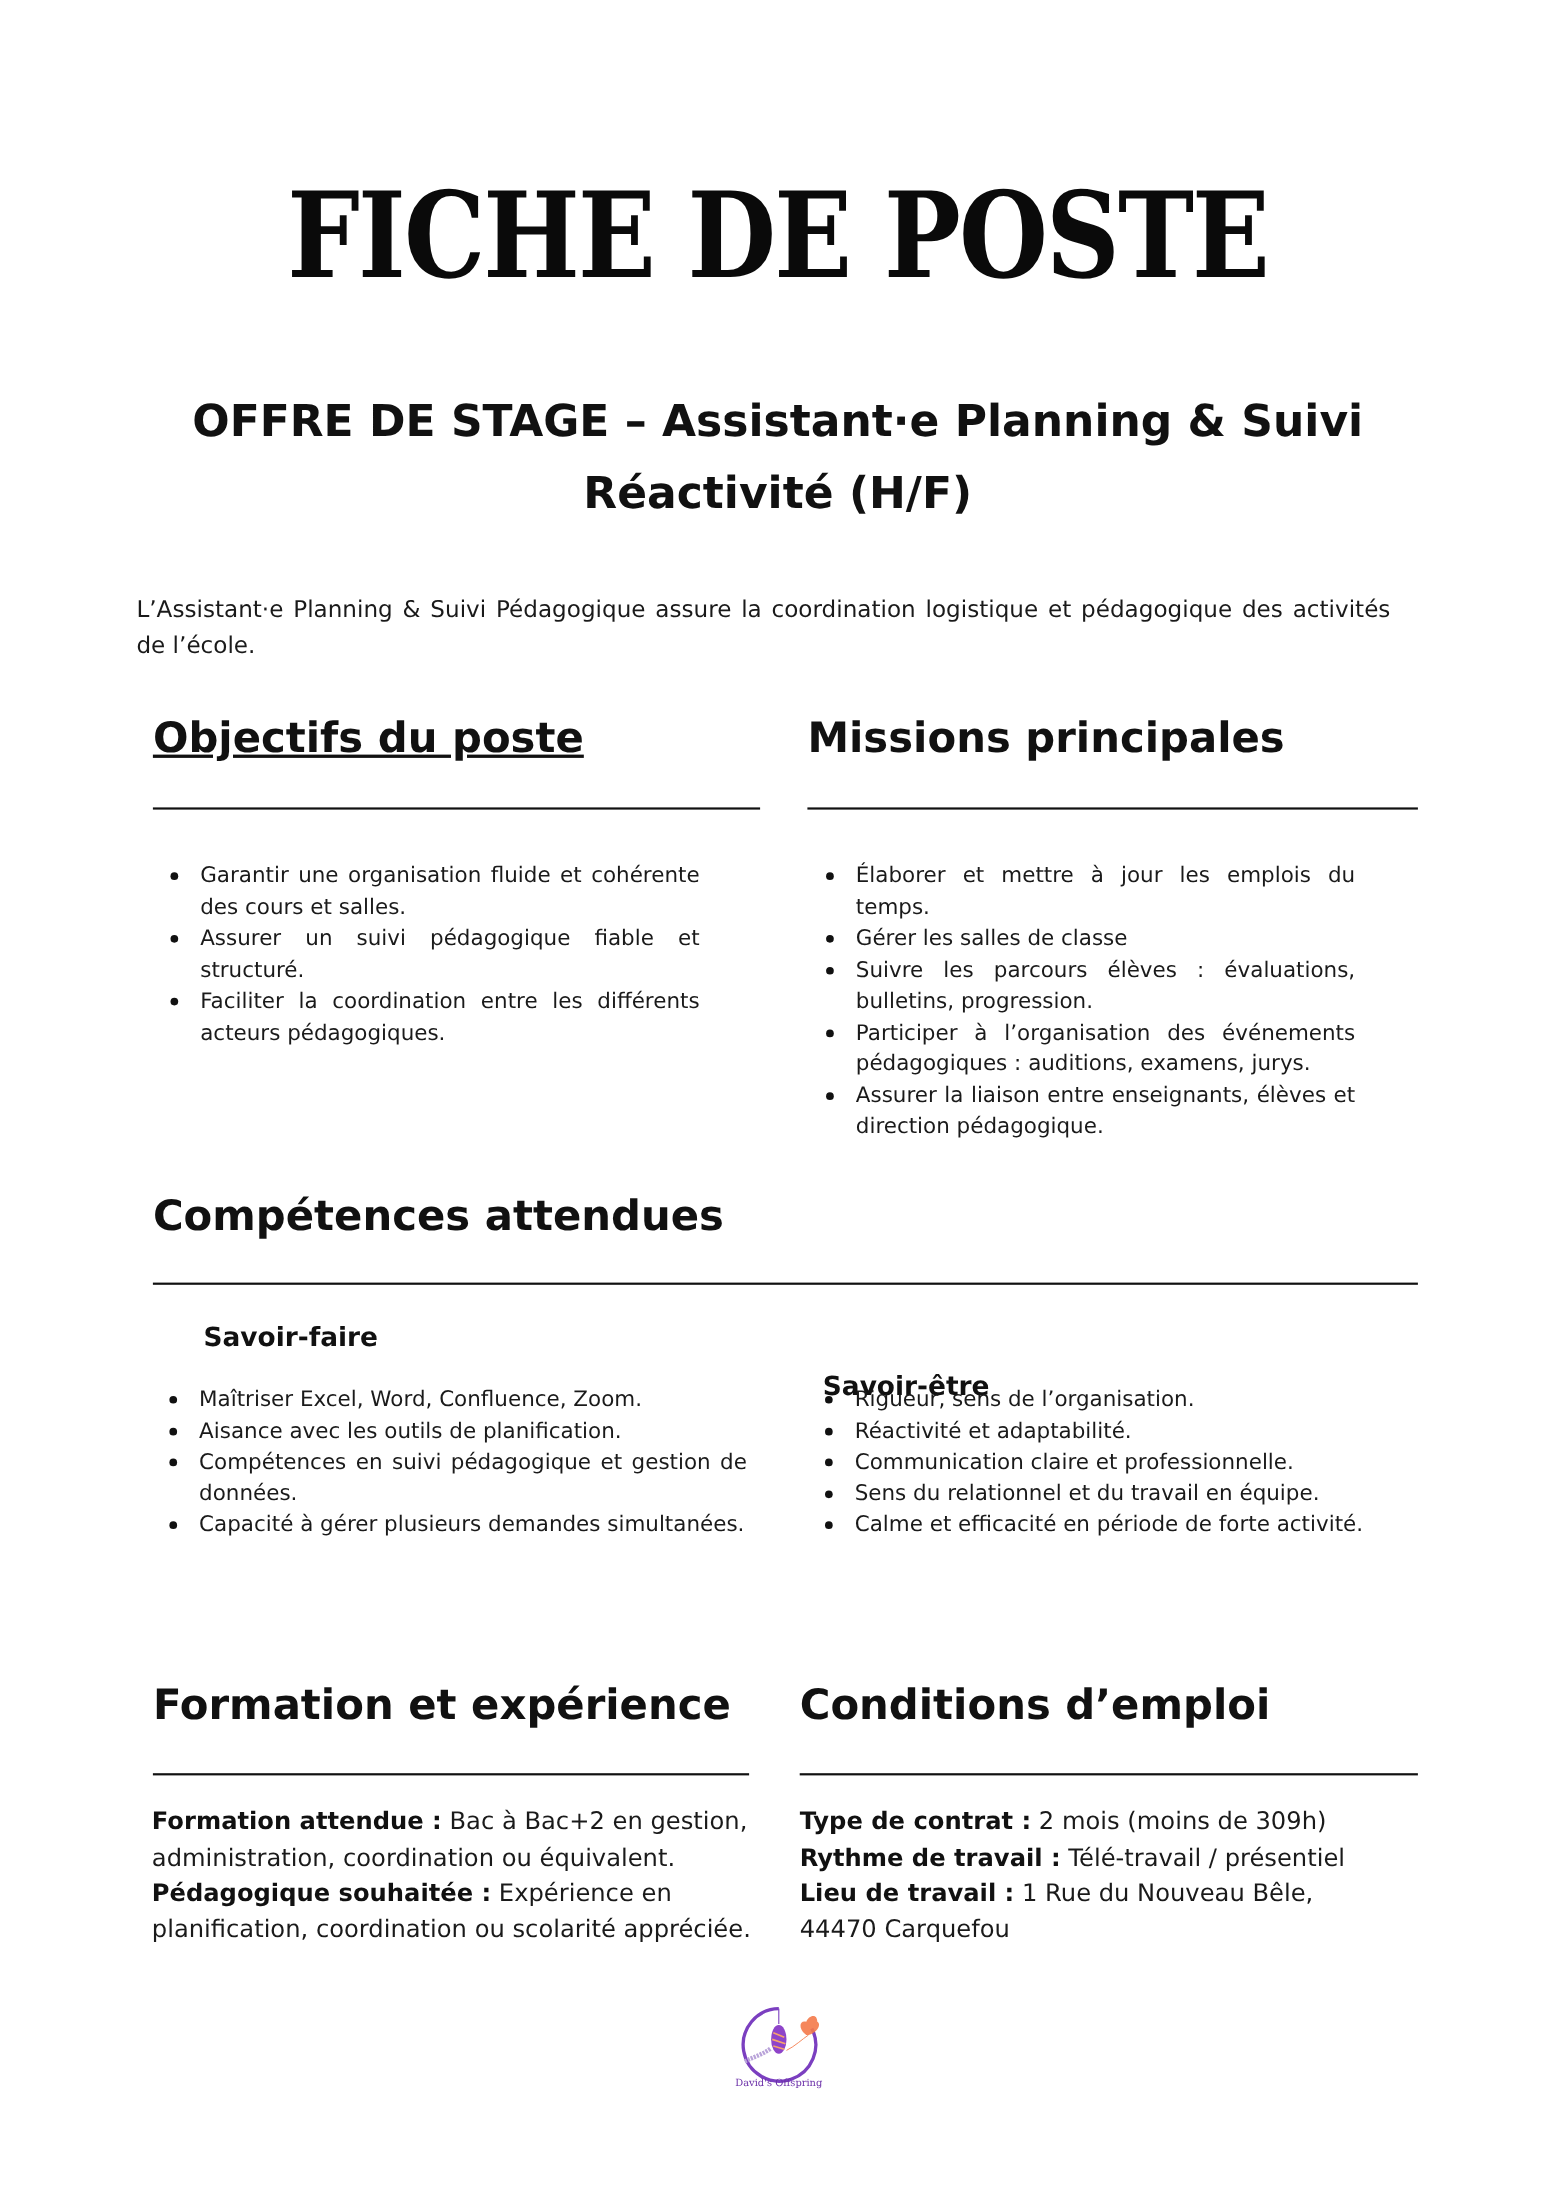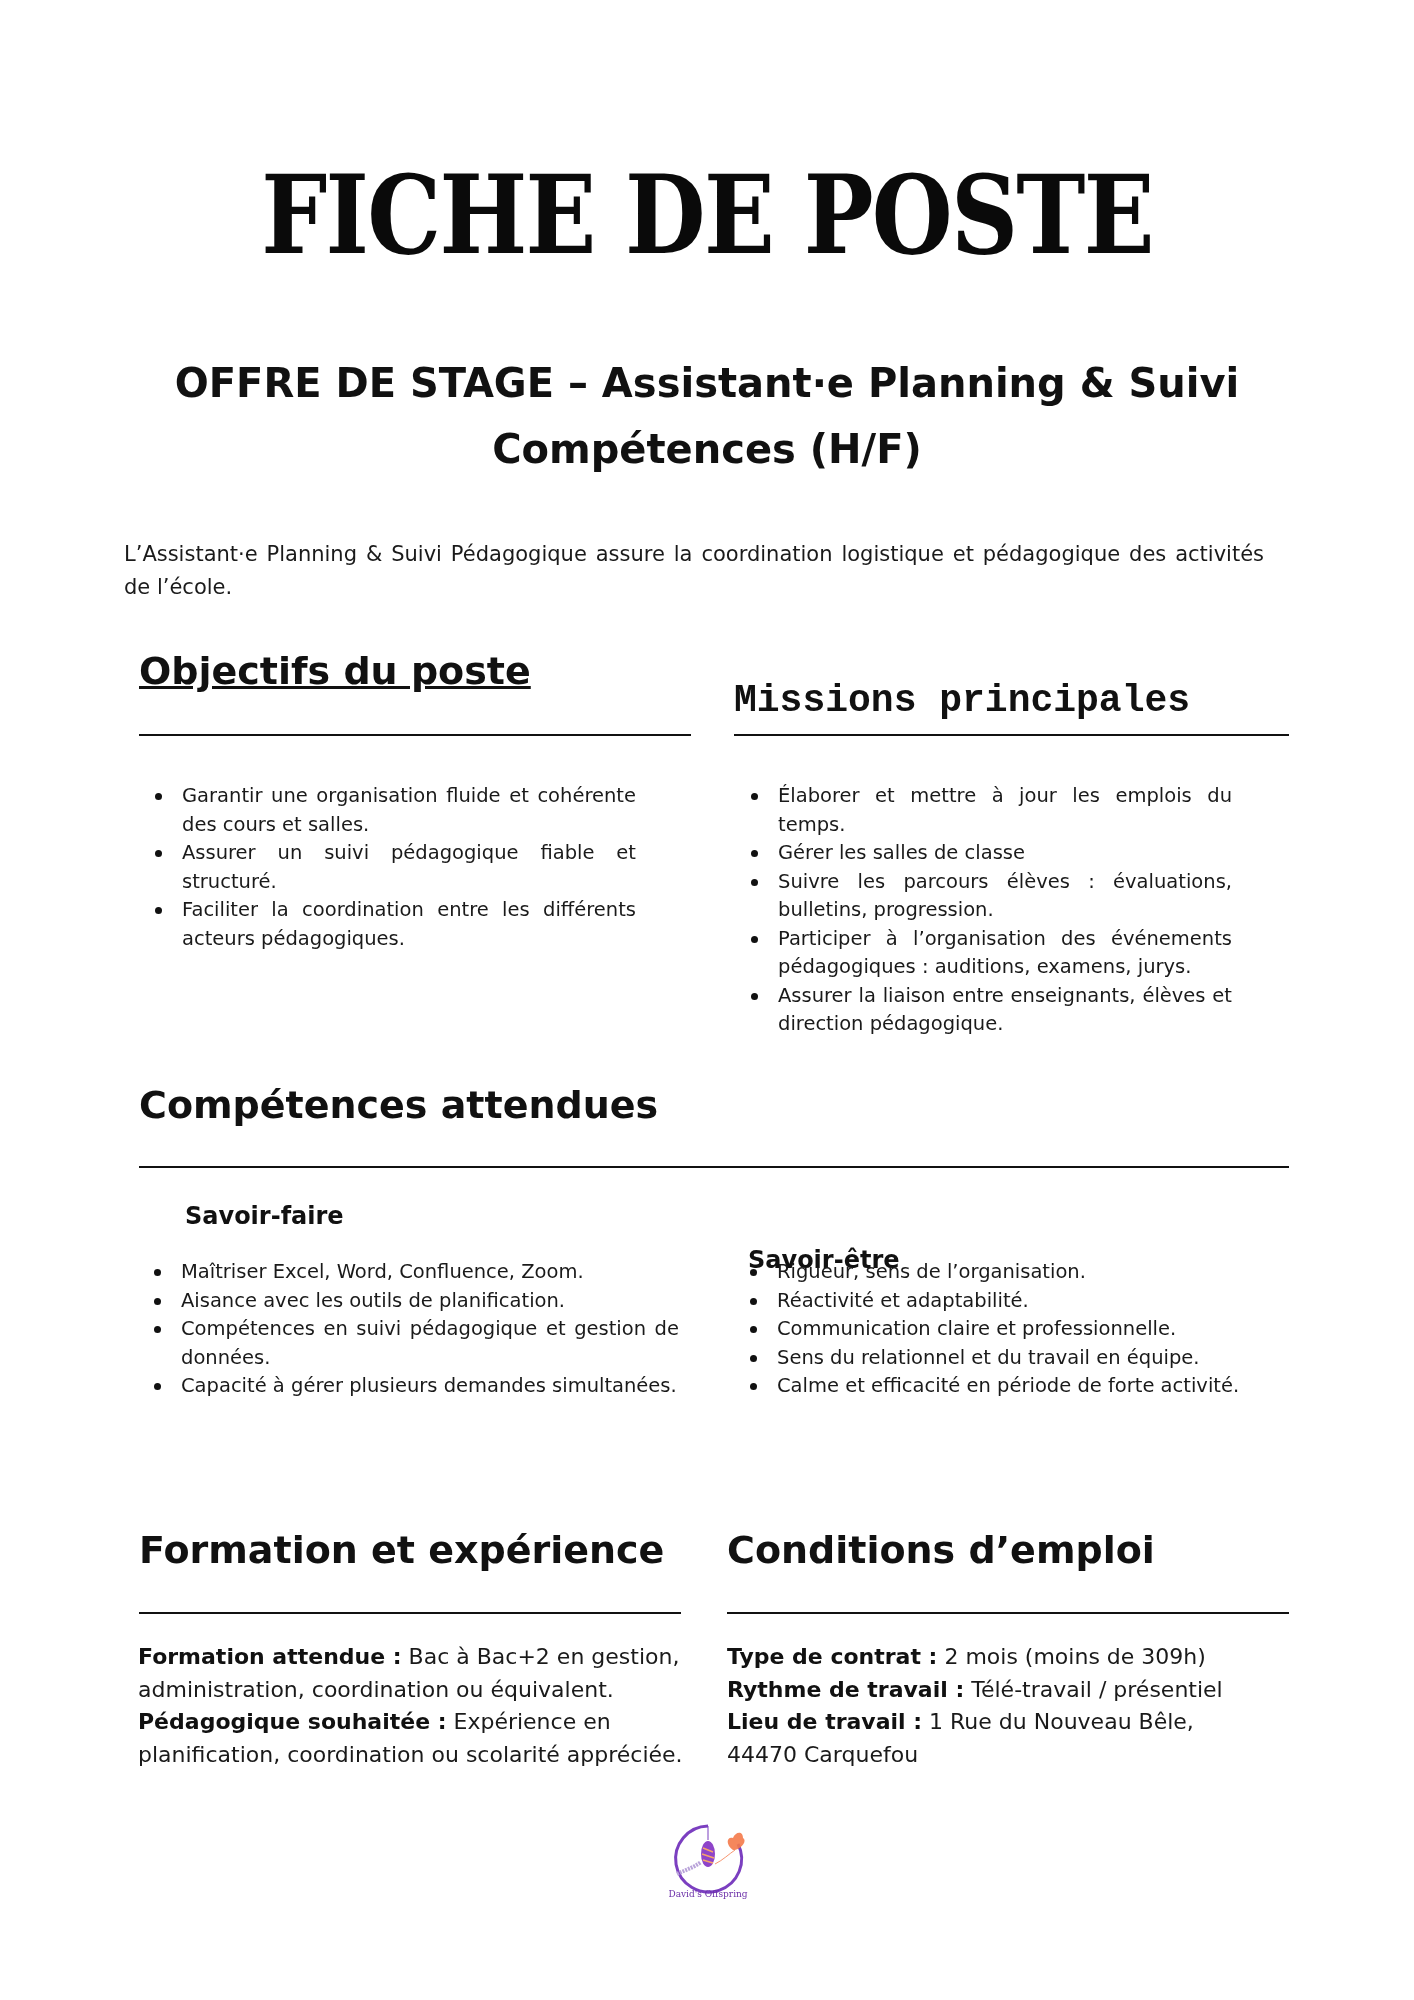--- a/index.html
+++ b/index.html
@@ -43,34 +43,34 @@
     font-family: "DejaVu Serif", serif; font-size: 9px; color: #6b2fa8;
   }
 </style>
 </head>
 <body>
 
 <h1 class="main-title">FICHE DE POSTE</h1>
 
 <div class="subtitle">
   <div>OFFRE DE STAGE –  Assistant·e Planning &amp; Suivi</div>
-  <div>Compétences (H/F)</div>
+  <div>Réactivité (H/F)</div>
 </div>
 
 <p class="intro">L’Assistant·e Planning &amp; Suivi Pédagogique assure la coordination logistique et pédagogique des activités de l’école.</p>
 
 <h2 class="section-title" style="left:139px; top:646px;text-decoration:underline;">Objectifs du poste</h2>
 <div class="rule" style="left:139px; top:734px; width:552px;"></div>
 <ul class="bullets" style="left:146px; top:782px; width:490px;">
   <li><span class="dot"></span><span>Garantir une organisation fluide et cohérente des cours et salles.</span></li>
   <li><span class="dot"></span><span>Assurer un suivi pédagogique fiable et structuré.</span></li>
   <li><span class="dot"></span><span>Faciliter la coordination entre les différents acteurs pédagogiques.</span></li>
 </ul>
 
-<h2 class="section-title" style="left:734px; top:676px;font-family:Liberation Mono, monospace;">Missions principales</h2>
+<h2 class="section-title" style="left:734px; top:646px;">Missions principales</h2>
 <div class="rule" style="left:734px; top:734px; width:555px;"></div>
 <ul class="bullets" style="left:742px; top:782px; width:490px;">
   <li><span class="dot"></span><span>Élaborer et mettre à jour les emplois du temps.</span></li>
   <li><span class="dot"></span><span>Gérer les salles de classe</span></li>
   <li><span class="dot"></span><span>Suivre les parcours élèves : évaluations, bulletins, progression.</span></li>
   <li><span class="dot"></span><span>Participer à l’organisation des événements pédagogiques : auditions, examens, jurys.</span></li>
   <li><span class="dot"></span><span>Assurer la liaison entre enseignants, élèves et direction pédagogique.</span></li>
 </ul>
 
 <h2 class="section-title" style="left:139px; top:1080px;">Compétences attendues</h2>

